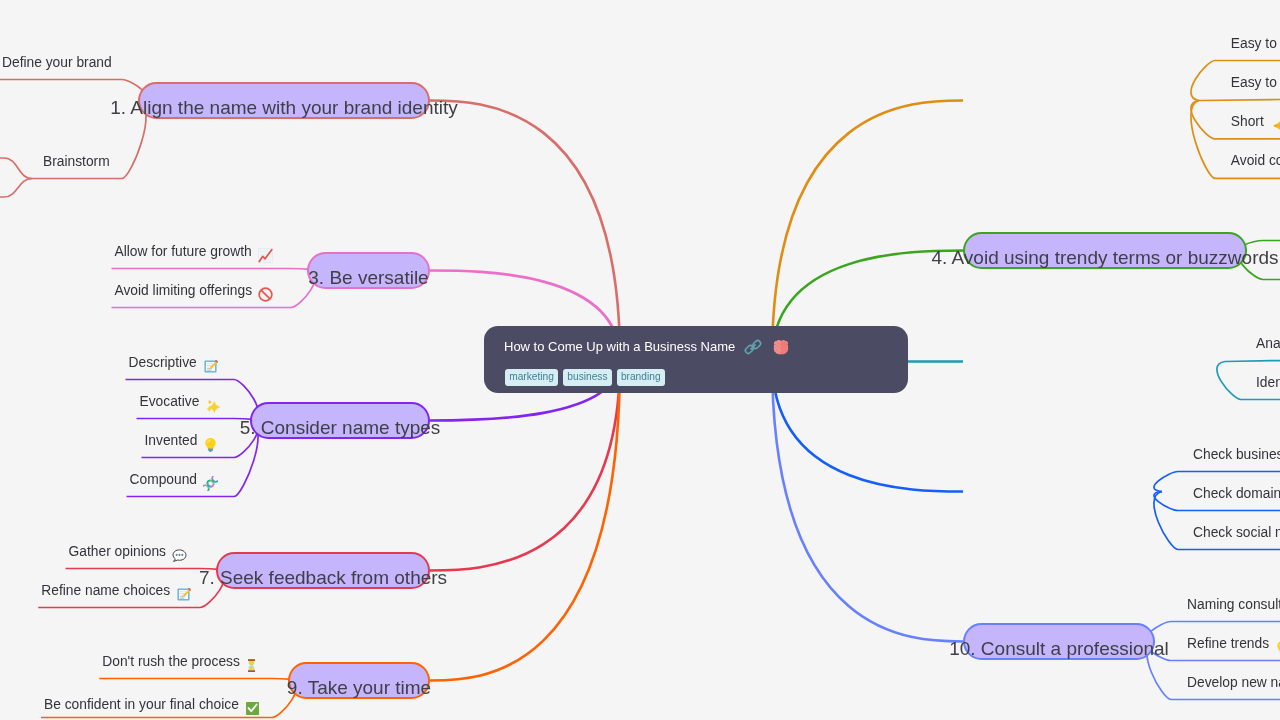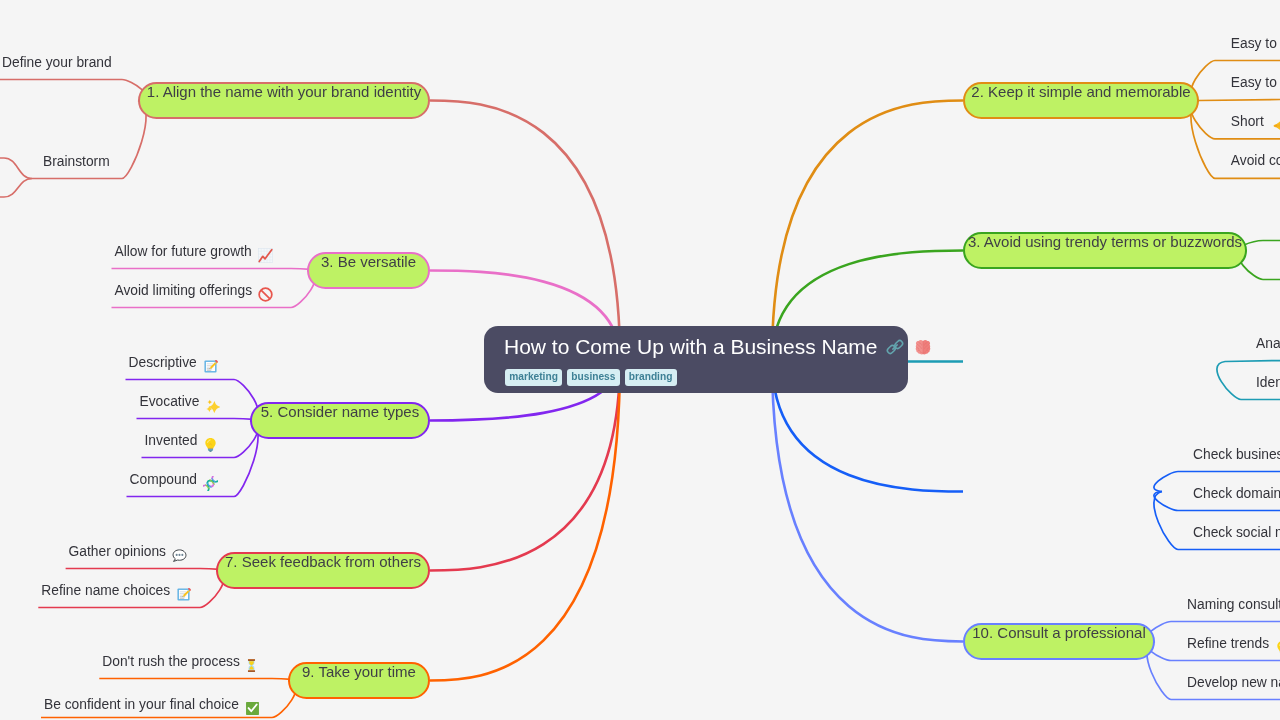--- a/index.html
+++ b/index.html
@@ -2,38 +2,38 @@
 <html><head>
 <meta charset="utf-8">
 <style>
   html,body{margin:0;padding:0;}
   body{width:1280px;height:720px;background:#f5f5f5;overflow:hidden;
        font-family:"Liberation Sans",sans-serif;}
   #map{position:absolute;left:0;top:0;width:1280px;height:720px;}
   svg#links{position:absolute;left:0;top:0;width:1280px;height:720px;}
   svg#links path{fill:none;stroke-linecap:butt;}
 
-  .node{position:absolute;box-sizing:border-box;background:#bef264;border-style:solid;
-        border-width:2.4px;border-radius:999px;display:flex;align-items:flex-start;
-        justify-content:center;color:#3f3f46;white-space:nowrap;font-size:15px;
+  .node{position:absolute;box-sizing:border-box;background:#c4b5fd;border-style:solid;
+        border-width:2.4px;border-radius:999px;display:flex;align-items:flex-end;
+        justify-content:center;color:#3f3f46;white-space:nowrap;font-size:19px;
         line-height:1;}
 
   .leaf{position:absolute;box-sizing:border-box;white-space:nowrap;color:#33333a;
         font-size:13.8px;height:17px;line-height:17px;display:flex;align-items:center;}
   .leaf .emw{display:inline-flex;align-items:center;margin-left:6px;
              position:relative;top:4px;}
 
   #central{position:absolute;left:484px;top:326px;width:424px;height:67px;
            background:#4b4b63;border-radius:14px;color:#fff;box-sizing:border-box;}
-  #central .ctitle{position:absolute;left:20px;top:7px;font-size:21px;line-height:28px;
+  #central .ctitle{position:absolute;left:20px;top:7px;font-size:13px;line-height:28px;
             white-space:nowrap;display:flex;align-items:center;}
   #central .ctitle .ci{display:inline-flex;align-items:center;margin-left:8px;}
   #central .tags{position:absolute;left:21px;top:43.4px;display:flex;gap:5px;}
   #central .tag{background:#d6eef3;color:#3e8095;font-size:10.2px;line-height:16.2px;
-                padding:0 4.2px;border-radius:3px;font-weight:bold;}
+                padding:0 4.2px;border-radius:3px;}
 </style>
 </head>
 <body>
 
 <div id="map">
   <svg id="links" viewBox="0 0 1280 720">
     <path d="M430,100.5 C479.4,100.5 620.0,100.5 620.0,359.5" stroke="#d76e69" stroke-width="2.6"></path>
     <path d="M138,100.5 C160.0,98.8 131.0,79.5 122,79.5 L-1,79.5" stroke="#d76e69" stroke-width="1.7"></path>
     <path d="M138,100.5 C160.0,106.7 131.0,178.5 122,178.5 L32,178.5" stroke="#d76e69" stroke-width="1.7"></path>
     <path d="M32,178.5 C18.0,178.5 18.0,158.0 4,158.0 L-2,158.0" stroke="#d76e69" stroke-width="1.7"></path>
@@ -69,28 +69,25 @@
     <path d="M288,680.5 C310.0,683.5 281.0,717.5 272,717.5 L41,717.5" stroke="#ff6200" stroke-width="1.7"></path>
     <path d="M963,641.5 C913.3,641.5 772.0,641.5 772.0,359.5" stroke="#6880ff" stroke-width="2.6"></path>
     <path d="M1155,641.5 C1133.0,639.9 1162.0,621.5 1171,621.5 L1282,621.5" stroke="#6880ff" stroke-width="1.7"></path>
     <path d="M1155,641.5 C1133.0,643.0 1162.0,660.5 1171,660.5 L1282,660.5" stroke="#6880ff" stroke-width="1.7"></path>
     <path d="M1155,641.5 C1133.0,646.1 1162.0,699.5 1171,699.5 L1282,699.5" stroke="#6880ff" stroke-width="1.7"></path>
   </svg>
 
   <div class="node" style="left:138px;top:82px;width:292px;height:37px;border-color:#d76e69">
       <span>1. Align the name with your brand identity</span>
     </div>
-  <div class="node" style="left:963px;top:82px;width:236px;height:37px;border-color:#e08d14">
-      <span>2. Keep it simple and memorable</span>
-    </div>
   <div class="node" style="left:307px;top:252px;width:123px;height:37px;border-color:#e96fc8">
       <span>3. Be versatile</span>
     </div>
   <div class="node" style="left:963px;top:232px;width:284px;height:37px;border-color:#3aa51f">
-      <span>3. Avoid using trendy terms or buzzwords</span>
+      <span>4. Avoid using trendy terms or buzzwords</span>
     </div>
   <div class="node" style="left:250px;top:402px;width:180px;height:37px;border-color:#8226ef">
       <span>5. Consider name types</span>
     </div>
   <div class="node" style="left:216px;top:552px;width:214px;height:37px;border-color:#e43a4f">
       <span>7. Seek feedback from others</span>
     </div>
   <div class="node" style="left:288px;top:662px;width:142px;height:37px;border-color:#ff6200">
       <span>9. Take your time</span>
     </div>

